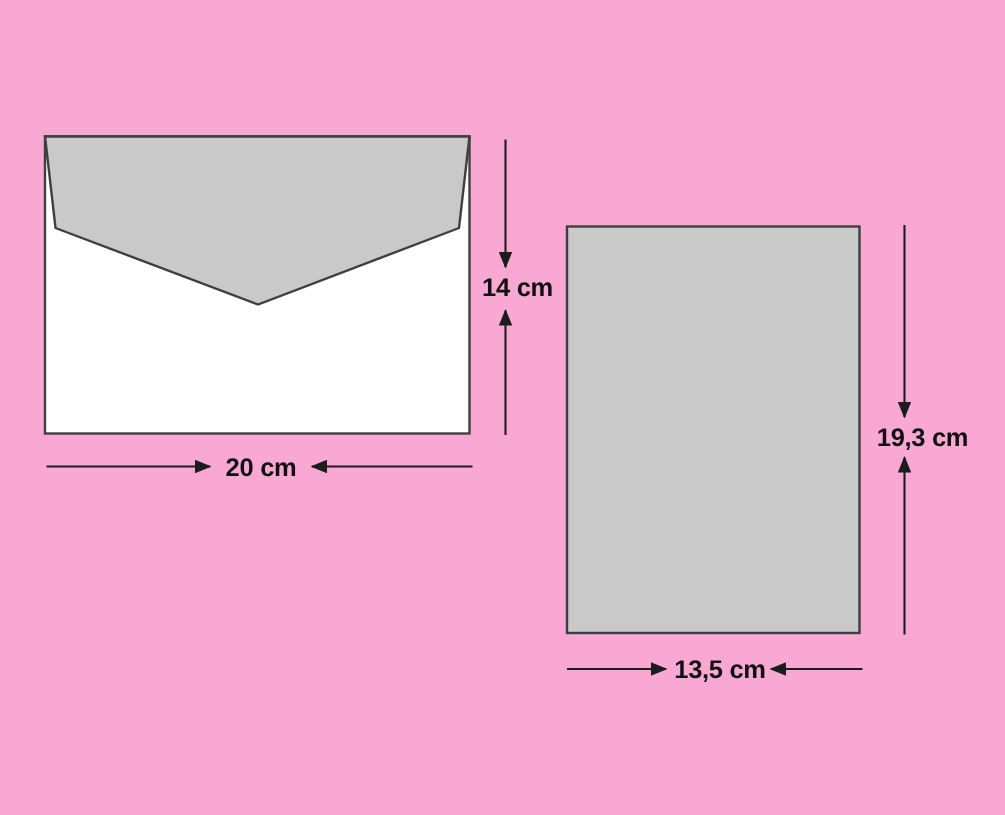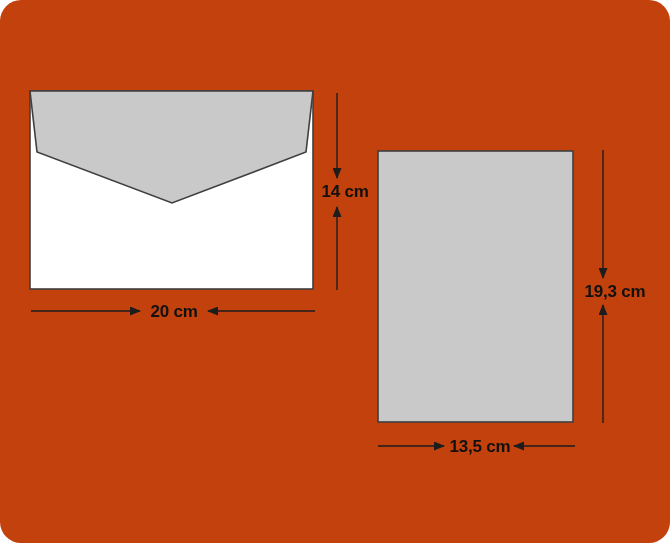--- a/index.html
+++ b/index.html
@@ -7,22 +7,21 @@
     width: 670px;
     height: 543px;
     background: #ffffff;
     font-family: "Liberation Sans", sans-serif;
     overflow: hidden;
   }
   .diagram-stage {
     position: relative;
     width: 670px;
     height: 543px;
-    background: #c2410c;
-    border-radius: 21px;
+    background: #f9a8d4;
   }
   svg { display: block; }
   .shape-outline {
     stroke: #3f3f3f;
     stroke-width: 1.6;
     stroke-linejoin: miter;
   }
   .dim-line {
     stroke: #1d1d1d;
     stroke-width: 1.4;

